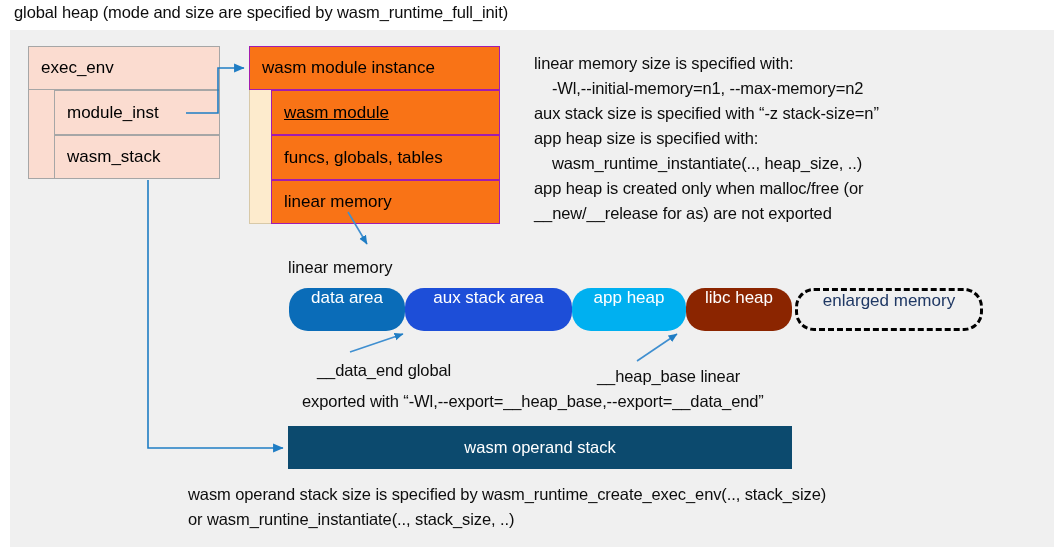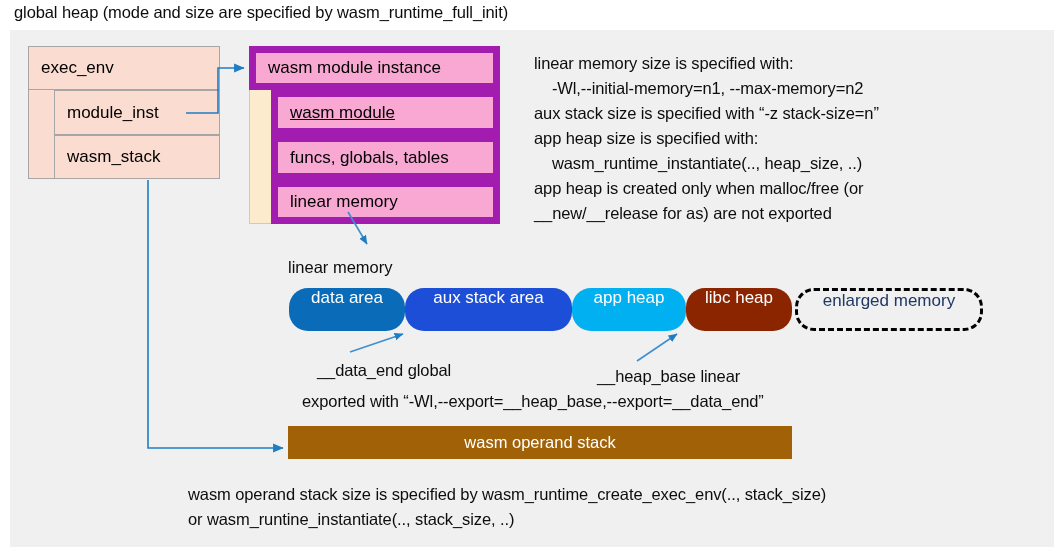--- a/index.html
+++ b/index.html
@@ -57,22 +57,22 @@
   .exec-row {
     background: #fbdcd0;
     border: 1px solid #a6a6a6;
     padding-left: 12px;
   }
   .wmi-box {
     background: #fdebcd;
     border: 1px solid #d8c9a8;
   }
   .wmi-row {
-    background: #f9a8d4;
-    border: 7px solid #a21caf;
+    background: #f97316;
+    border: 1px solid #a21caf;
     padding-left: 12px;
   }
   
   .note {
     position: absolute;
     font-size: 16.5px;
     line-height: 25px;
     color: #0d0d0d;
     white-space: pre;
     letter-spacing: -0.1px;
@@ -109,22 +109,22 @@
     background: #f0f0f0;
     border: 3px dashed #000000;
     margin-left: 3px;
   }
   
   #opstack {
     position: absolute;
     left: 288px;
     top: 426px;
     width: 504px;
-    height: 33px;
-    background: #a16207;
+    height: 43px;
+    background: #0c4a6e;
     display: flex;
     align-items: center;
     justify-content: center;
     color: #ffffff;
     font-size: 16.5px;
     white-space: nowrap;
   }
   
   .caption {
     position: absolute;

